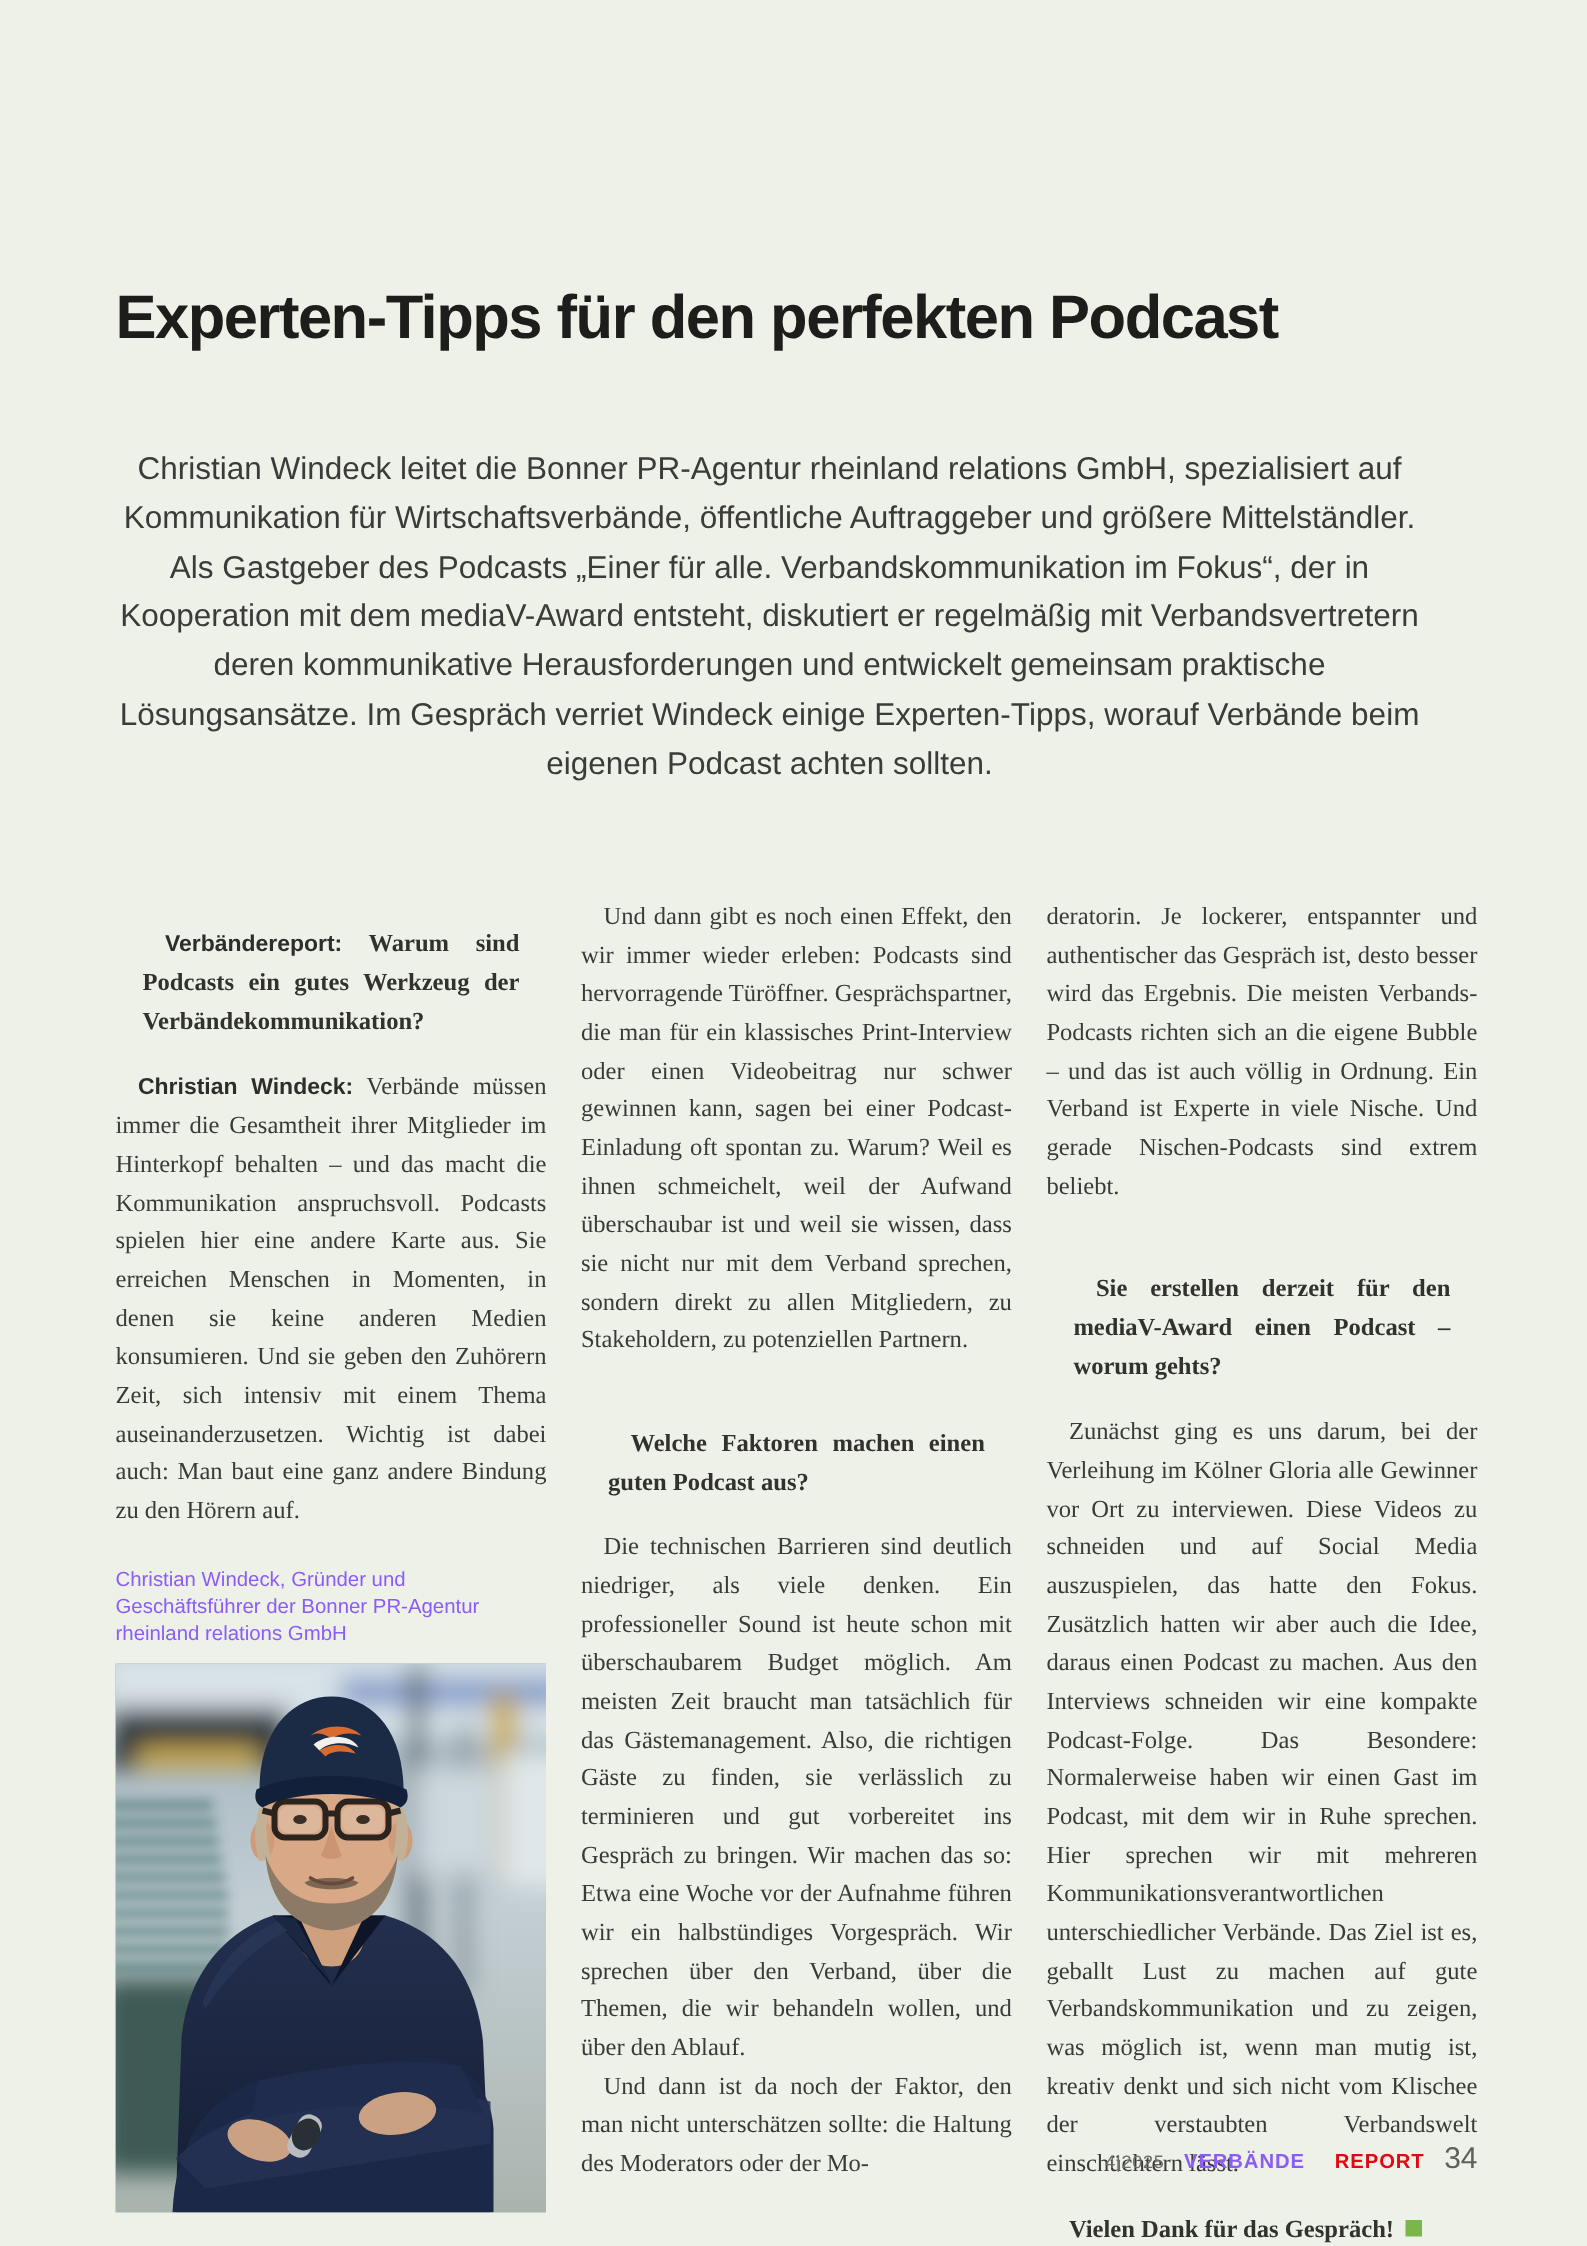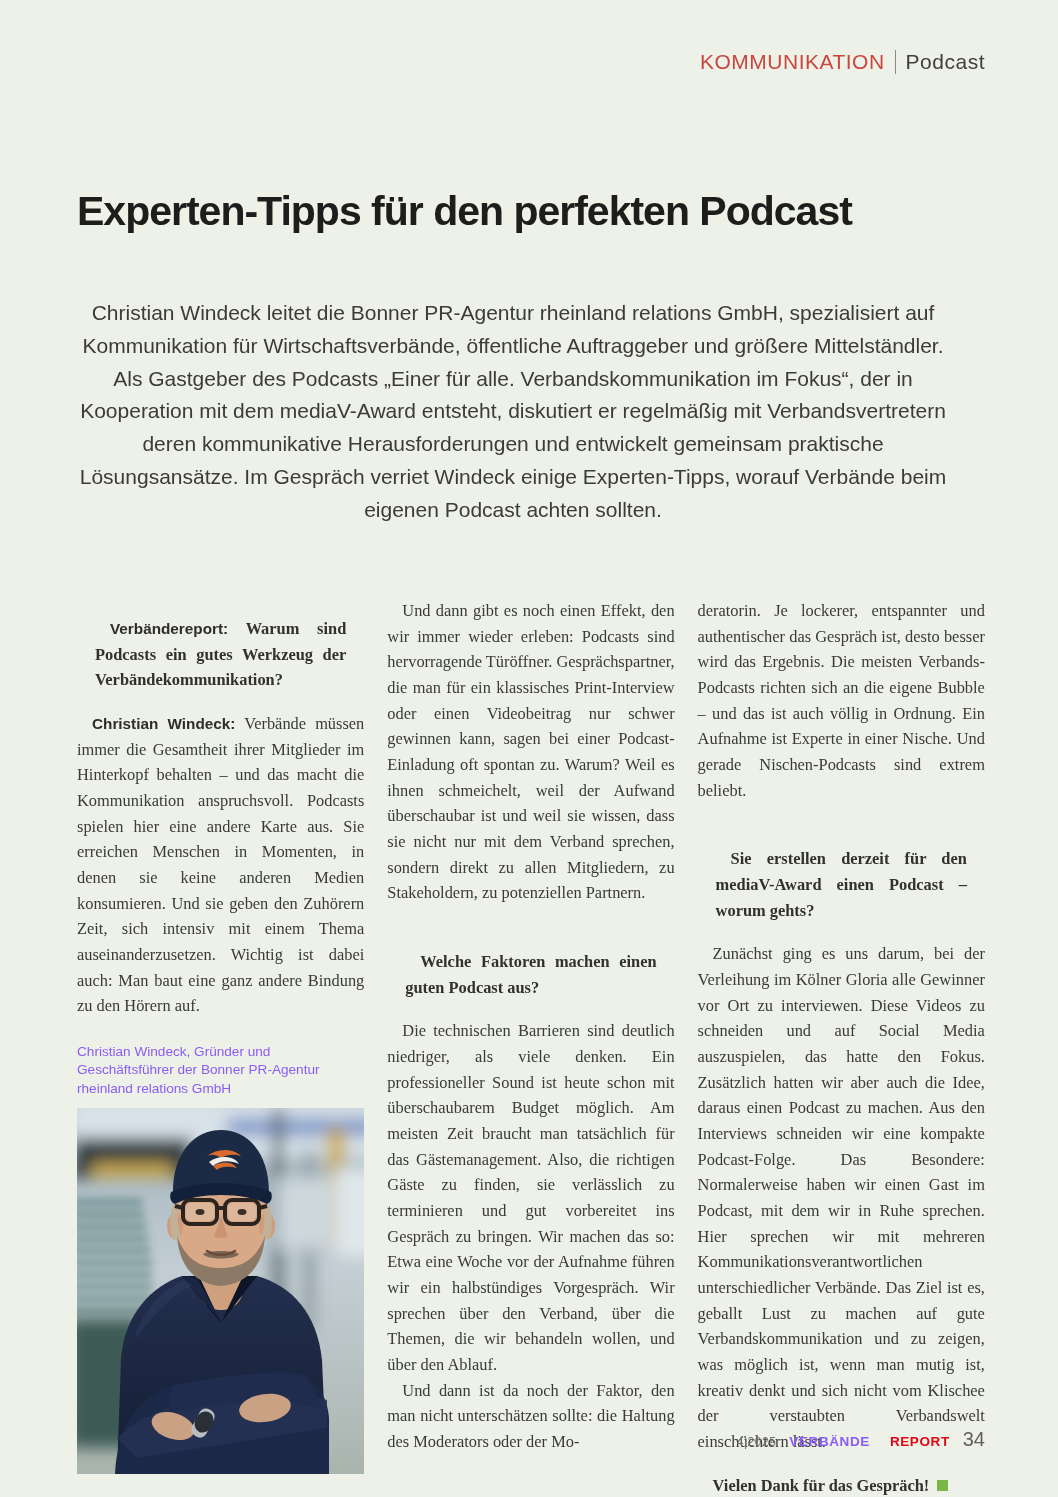--- a/index.html
+++ b/index.html
@@ -90,25 +90,20 @@
   .footer .brand{font-size:13.5px;font-weight:800;letter-spacing:.6px;}
   .footer .brand .black{color:#8b5cf6;}
   .footer .brand .red{color:#e30613;padding-left:20px;}
   .footer .pageno{font-size:20px;color:#5f5f5c;font-weight:400;}
 </style>
 </head>
 <body>
 
 <div class="page">
 
-  <div class="header">
-    <span class="section">KOMMUNIKATION</span>
-    <span class="divider"></span>
-    <span class="topic">Podcast</span>
-  </div>
 
   <h1 class="title">Experten-Tipps für den perfekten Podcast</h1>
 
   <p class="lead">Christian Windeck leitet die Bonner PR-Agentur rheinland relations GmbH, spezialisiert auf Kommunikation für Wirtschaftsverbände, öffentliche Auftraggeber und größere Mittelständler. Als Gastgeber des Podcasts „Einer für alle. Verbandskommunikation im Fokus“, der in Kooperation mit dem mediaV-Award entsteht, diskutiert er regelmäßig mit Verbandsvertretern deren kommunikative Herausforderungen und entwickelt gemeinsam praktische Lösungsansätze. Im Gespräch verriet Windeck einige Experten-Tipps, worauf Verbände beim eigenen Podcast achten sollten.</p>
 
   <div class="columns">
 
     <div class="col body-serif">
       <p class="question"><span class="qlabel">Verbändereport:</span><span> Warum sind Podcasts ein gutes Werkzeug der Verbändekommunikation?</span></p>
       <p class="para"><span class="alabel">Christian Windeck:</span><span> Verbände müssen immer die Gesamtheit ihrer Mitglieder im Hinterkopf behalten – und das macht die Kommunikation anspruchsvoll. Podcasts spielen hier eine andere Karte aus. Sie erreichen Menschen in Momenten, in denen sie keine anderen Medien konsumieren. Und sie geben den Zuhörern Zeit, sich intensiv mit einem Thema auseinanderzusetzen. Wichtig ist dabei auch: Man baut eine ganz andere Bindung zu den Hörern auf.</span></p>
@@ -223,21 +218,21 @@
 
     <div class="col body-serif">
       <p class="para">Und dann gibt es noch einen Effekt, den wir immer wieder erleben: Podcasts sind hervorragende Türöffner. Gesprächspartner, die man für ein klassisches Print-Interview oder einen Videobeitrag nur schwer gewinnen kann, sagen bei einer Podcast-Einladung oft spontan zu. Warum? Weil es ihnen schmeichelt, weil der Aufwand überschaubar ist und weil sie wissen, dass sie nicht nur mit dem Verband sprechen, sondern direkt zu allen Mitgliedern, zu Stakeholdern, zu potenziellen Partnern.</p>
       <div class="spacer-line"></div>
       <p class="question">Welche Faktoren machen einen guten Podcast aus?</p>
       <p class="para">Die technischen Barrieren sind deutlich niedriger, als viele denken. Ein professioneller Sound ist heute schon mit überschaubarem Budget möglich. Am meisten Zeit braucht man tatsächlich für das Gästemanagement. Also, die richtigen Gäste zu finden, sie verlässlich zu terminieren und gut vorbereitet ins Gespräch zu bringen. Wir machen das so: Etwa eine Woche vor der Aufnahme führen wir ein halbstündiges Vorgespräch. Wir sprechen über den Verband, über die Themen, die wir behandeln wollen, und über den Ablauf.</p>
       <p class="para">Und dann ist da noch der Faktor, den man nicht unterschätzen sollte: die Haltung des Moderators oder der Mo-</p>
     </div>
 
     <div class="col body-serif">
-      <p class="para" style="text-indent:0;">deratorin. Je lockerer, entspannter und authentischer das Gespräch ist, desto besser wird das Ergebnis. Die meisten Verbands-Podcasts richten sich an die eigene Bubble – und das ist auch völlig in Ordnung. Ein Aufnahme ist Experte in einer Nische. Und gerade Nischen-Podcasts sind extrem beliebt.</p>
+      <p class="para" style="text-indent:0;">deratorin. Je lockerer, entspannter und authentischer das Gespräch ist, desto besser wird das Ergebnis. Die meisten Verbands-Podcasts richten sich an die eigene Bubble – und das ist auch völlig in Ordnung. Ein Verband ist Experte in viele Nische. Und gerade Nischen-Podcasts sind extrem beliebt.</p>
       <div class="spacer-line"></div>
       <p class="question">Sie erstellen derzeit für den mediaV-Award einen Podcast – worum gehts?</p>
       <p class="para">Zunächst ging es uns darum, bei der Verleihung im Kölner Gloria alle Gewinner vor Ort zu interviewen. Diese Videos zu schneiden und auf Social Media auszuspielen, das hatte den Fokus. Zusätzlich hatten wir aber auch die Idee, daraus einen Podcast zu machen. Aus den Interviews schneiden wir eine kompakte Podcast-Folge. Das Besondere: Normalerweise haben wir einen Gast im Podcast, mit dem wir in Ruhe sprechen. Hier sprechen wir mit mehreren Kommunikationsverantwortlichen unterschiedlicher Verbände. Das Ziel ist es, geballt Lust zu machen auf gute Verbandskommunikation und zu zeigen, was möglich ist, wenn man mutig ist, kreativ denkt und sich nicht vom Klischee der verstaubten Verbandswelt einschüchtern lässt.</p>
       <p class="closing"><span>Vielen Dank für das Gespräch!</span><span class="end-mark"></span></p>
     </div>
 
   </div>
 
   <div class="footer">
     <span class="issue">4|2025</span>

